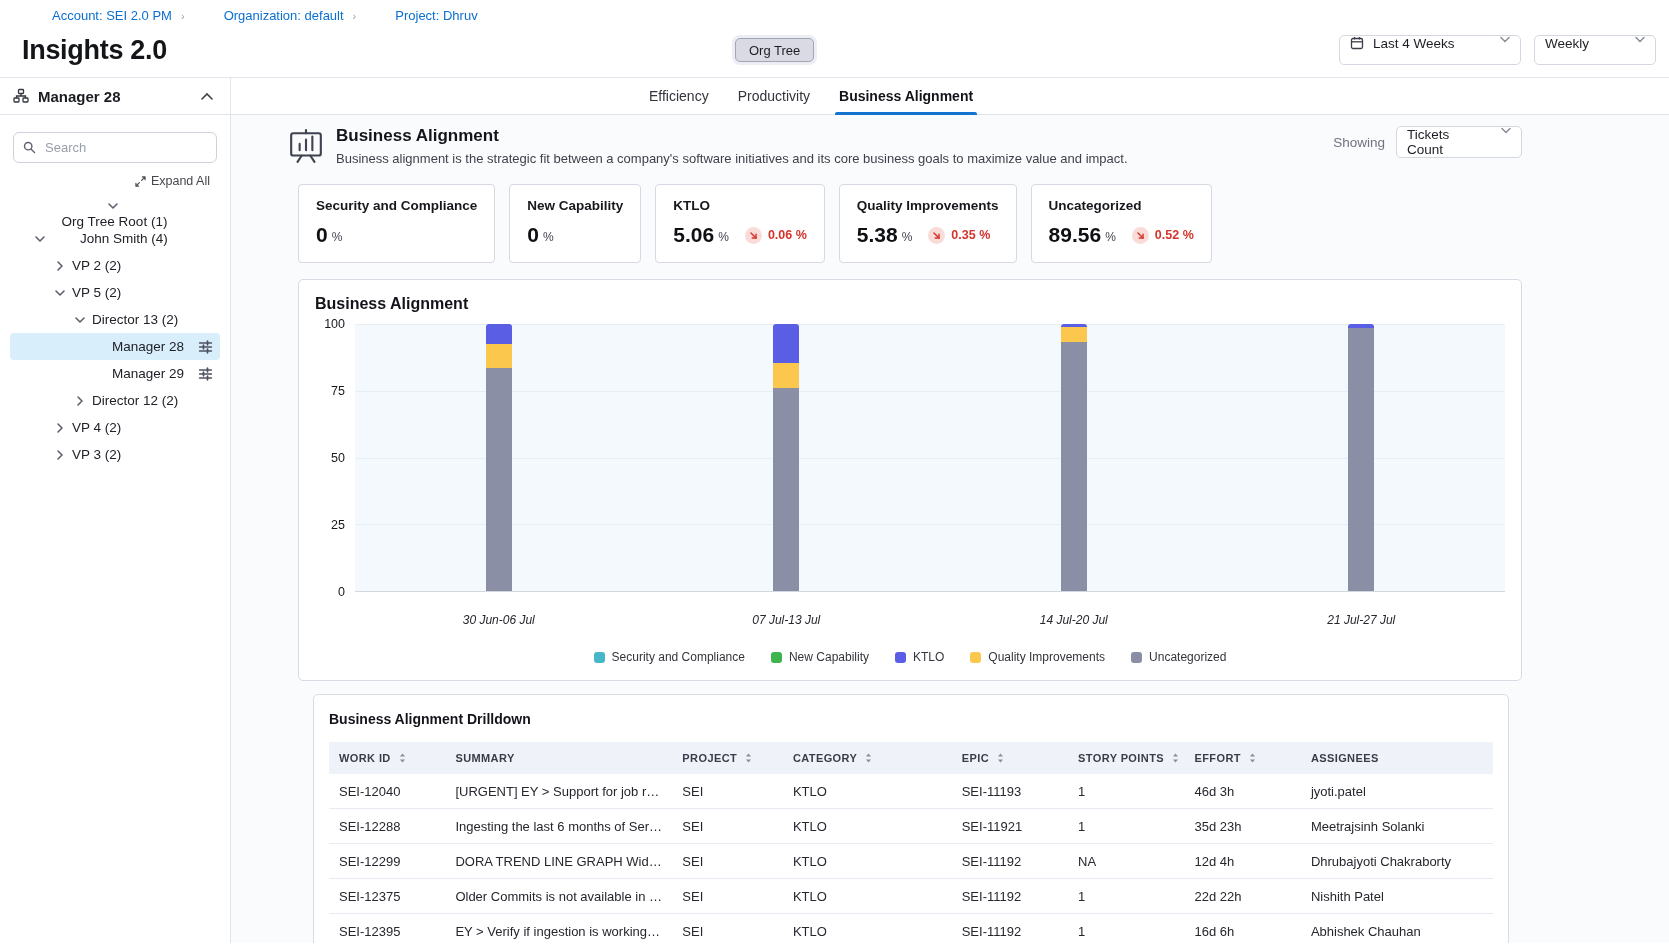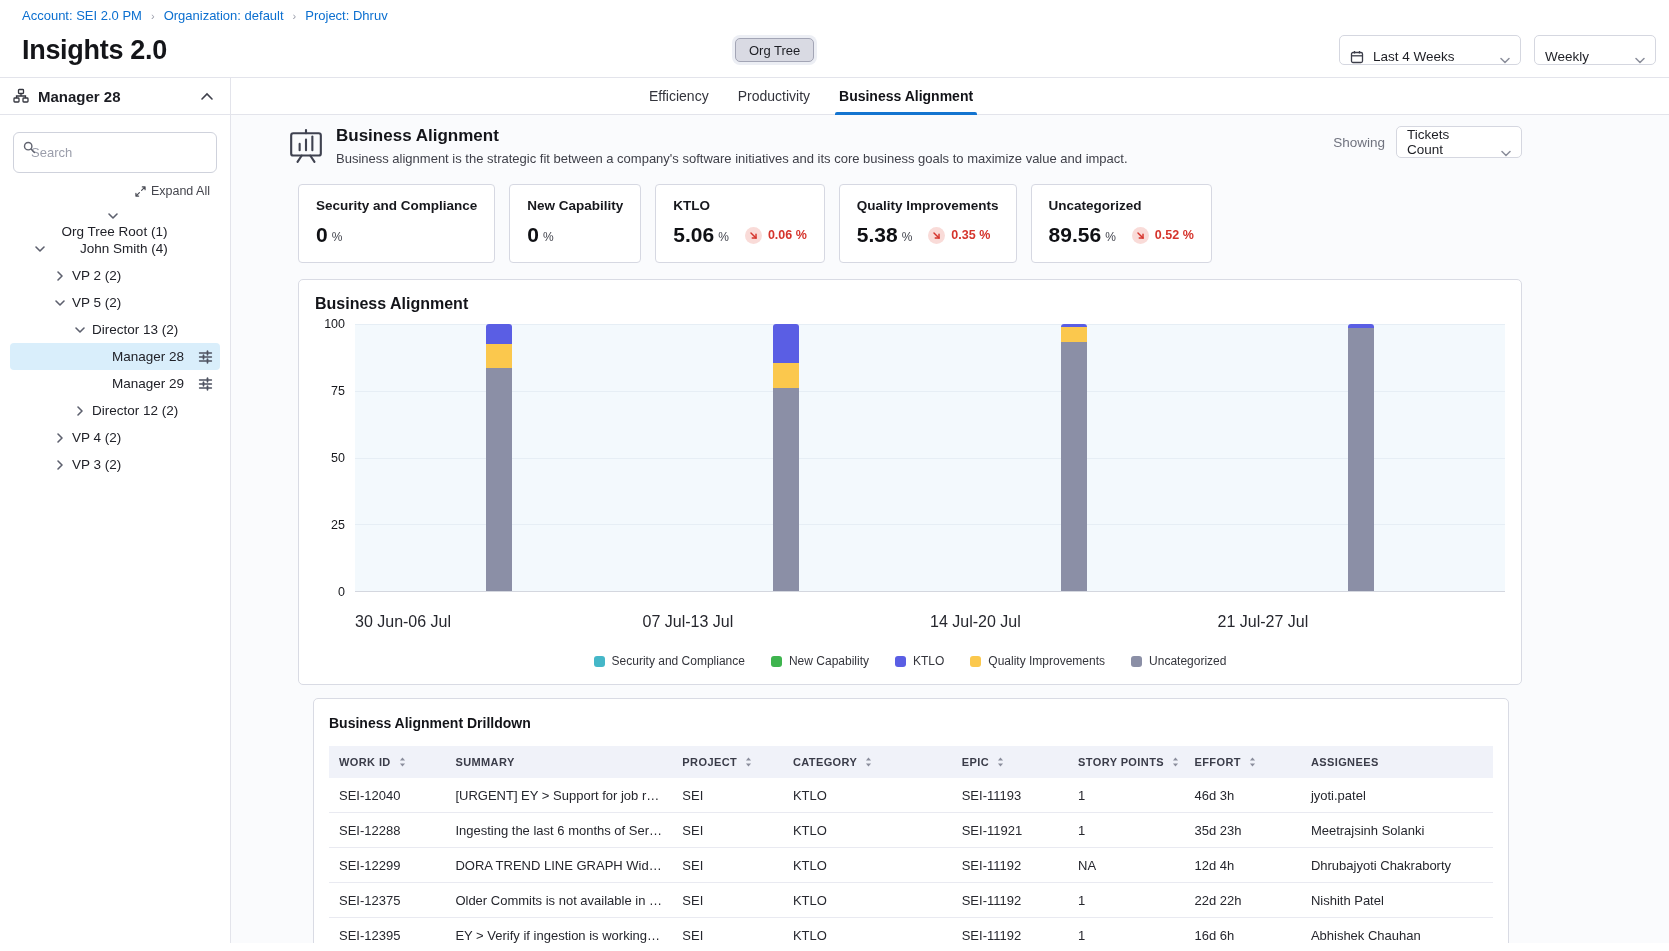--- a/index.html
+++ b/index.html
@@ -3,49 +3,49 @@
 <meta charset="utf-8">
 <style>
   * { box-sizing: border-box; margin: 0; padding: 0; }
   html,body { width: 1669px; height: 951px; overflow: hidden; }
   body { font-family: "Liberation Sans", "DejaVu Sans", sans-serif; background: #ffffff; color: #1c1d22; }
   svg { display: block; }
 
   
   .top { padding: 8px 0 0 22px; }
   .breadcrumb { display: flex; align-items: center; gap: 9px; font-size: 13px; }
-  .breadcrumb a { color: #0b6fd0; text-decoration: none; cursor: pointer; }
+  .breadcrumb a { color: #0b6fd0; text-decoration: none; cursor: pointer; margin-left: 30px; }
   .breadcrumb .sep { color: #9a9daa; font-size: 11px; margin-top: 1px; }
   .title-row { display: flex; align-items: center; height: 54px; padding-right: 13px; }
   .page-title { font-size: 27px; font-weight: 700; color: #141519; letter-spacing: -0.3px; }
   .orgtree-btn { margin-left: 568px; height: 24px; padding: 0 13px; font-size: 13px; color: #1d1e24;
     background: #d9dae3; border: 1px solid #a3a5b5; border-radius: 5px; box-shadow: 0 0 0 3px #eceef4; cursor: pointer;
     font-family: inherit; }
   .hdr-dds { margin-left: auto; display: flex; gap: 13px; }
   .dd { height: 30px; background: #fff; border: 1px solid #d5d7e0; border-radius: 5px; display: flex;
-    align-items: flex-end; padding: 0 10px; gap: 9px; font-size: 13.5px; color: #1d1e24; cursor: pointer; }
+    align-items: flex-start; padding: 0 10px; gap: 9px; font-size: 13.5px; color: #1d1e24; cursor: pointer; }
   .dd-range { width: 182px; }
   .dd-gran { width: 122px; }
   .dd .grow { flex: 1; }
 
   
   .band { height: 38px; border-top: 1px solid #e3e4eb; border-bottom: 1px solid #e3e4eb; display: flex; }
   .band-left { width: 231px; border-right: 1px solid #e3e4eb; display: flex; align-items: center; padding: 0 13px; gap: 9px; }
   .band-left .bl-title { font-size: 15px; font-weight: 700; color: #1b1c22; }
   .collapse-btn { margin-left: auto; cursor: pointer; padding: 3px; }
   .tabs { flex: 1; display: flex; gap: 21px; padding-left: 414px; }
   .tab { display: flex; align-items: center; padding: 0 4px; font-size: 14px; color: #33343c; cursor: pointer; position: relative; }
   .tab.active { font-weight: 700; color: #121318; }
   .tab.active::after { content: ""; position: absolute; left: 0; right: 0; bottom: -1px; height: 3px; background: #1374d0; border-radius: 2px 2px 0 0; }
 
   
   .main { display: flex; height: 828px; }
   .sidebar { width: 231px; border-right: 1px solid #e3e4eb; padding-top: 17px; background: #fff; flex: none; }
   .search-wrap { margin: 0 13px; position: relative; }
-  .search-wrap input { width: 100%; height: 41px; border: 1px solid #cfd2dc; border-radius: 6px; padding: 0 8px 0 17px;
+  .search-wrap input { width: 100%; height: 31px; border: 1px solid #cfd2dc; border-radius: 6px; padding: 0 8px 0 31px;
     font-size: 13px; font-family: inherit; color: #2a2b31; outline: none; background: #fff; }
   .search-wrap input::placeholder { color: #9b9eab; }
   .search-ic { position: absolute; left: 10px; top: 9px; }
   .expand-all { display: flex; justify-content: flex-end; align-items: center; gap: 5px; padding: 11px 20px 5px 0;
     font-size: 12.5px; color: #45464e; cursor: pointer; }
   .tree { margin-top: 5px; font-size: 13.5px; }
   .tree-item { height: 27px; display: flex; align-items: center; margin: 0 10px; border-radius: 4px; padding-right: 7px; cursor: pointer; }
   .tree-item.selected { background: #d9eefb; }
   .tw { width: 16px; height: 16px; display: flex; align-items: center; justify-content: center; flex: none; }
   .tlabel { color: #212229; margin-left: 4px; white-space: nowrap; }
@@ -76,21 +76,21 @@
   .chart-title { font-size: 16px; font-weight: 700; color: #131419; margin-bottom: 11px; }
   .chart-wrap { display: flex; }
   .y-axis { width: 40px; position: relative; height: 268px; flex: none; }
   .y-tick { position: absolute; right: 10px; transform: translateY(-50%); font-size: 12.5px; color: #17181d; }
   .plot { flex: 1; height: 268px; background: #f3f9fd; position: relative; border-bottom: 1px solid #d4d7df; }
   .gline { position: absolute; left: 0; right: 0; height: 1px; background: #e6eef5; }
   .bar { position: absolute; bottom: 0; width: 26px; height: 100%; display: flex; flex-direction: column; justify-content: flex-end; }
   .seg { width: 100%; }
   .seg-top { border-radius: 3px 3px 0 0; }
   .x-axis { display: flex; margin: 21px 0 0 40px; }
-  .x-lbl { flex: 1; text-align: left; font-size: 16px; color: #26272e; }
+  .x-lbl { flex: 1; text-align: center; font-size: 12px; color: #26272e; font-style: italic; }
   .legend { display: flex; justify-content: center; align-items: center; gap: 26px; margin-top: 23px; }
   .lg-item { display: flex; align-items: center; gap: 7px; font-size: 12px; color: #34353c; cursor: pointer; }
   .lg-sw { width: 11px; height: 11px; border-radius: 3px; }
 
   .dd-card { margin: 13px 160px 0 82px; background: #fff; border: 1px solid #d9dbe4; border-radius: 5px; padding: 16px 15px; }
   .dd-title { font-size: 14px; font-weight: 700; color: #131419; margin-bottom: 15px; }
   table { width: 100%; border-collapse: collapse; table-layout: fixed; }
   thead th { background: #f0f2f9; font-size: 11px; font-weight: 700; color: #3a3c49; letter-spacing: 0.4px;
     text-align: left; padding: 10px 10px; white-space: nowrap; cursor: pointer; }
   thead th .th-in { display: flex; align-items: center; gap: 6px; }

